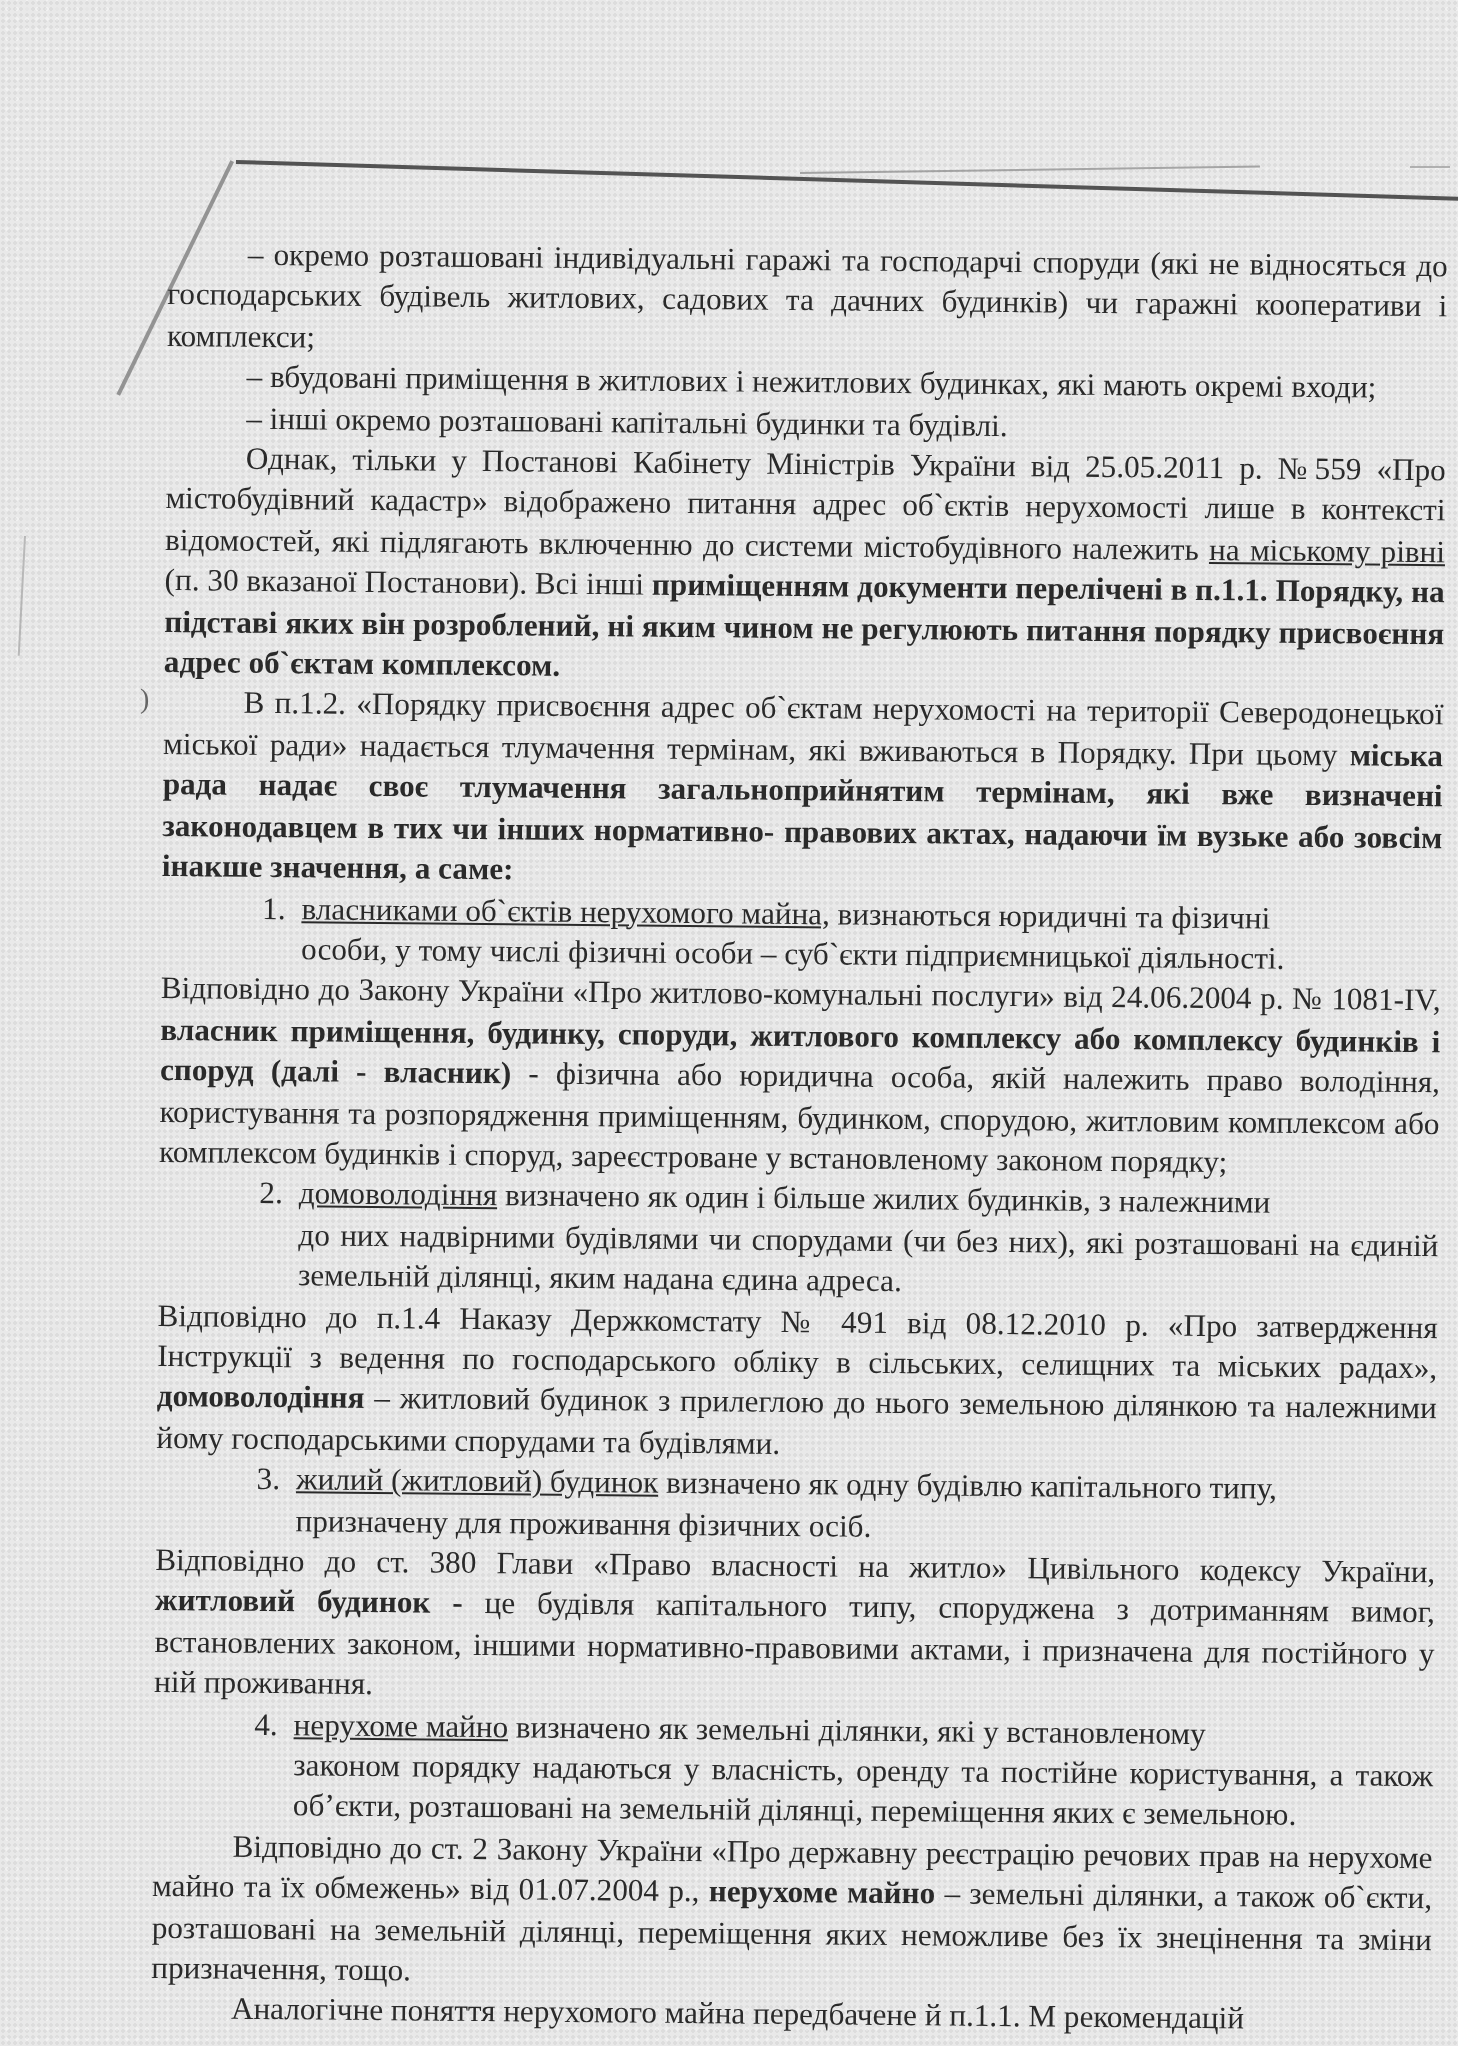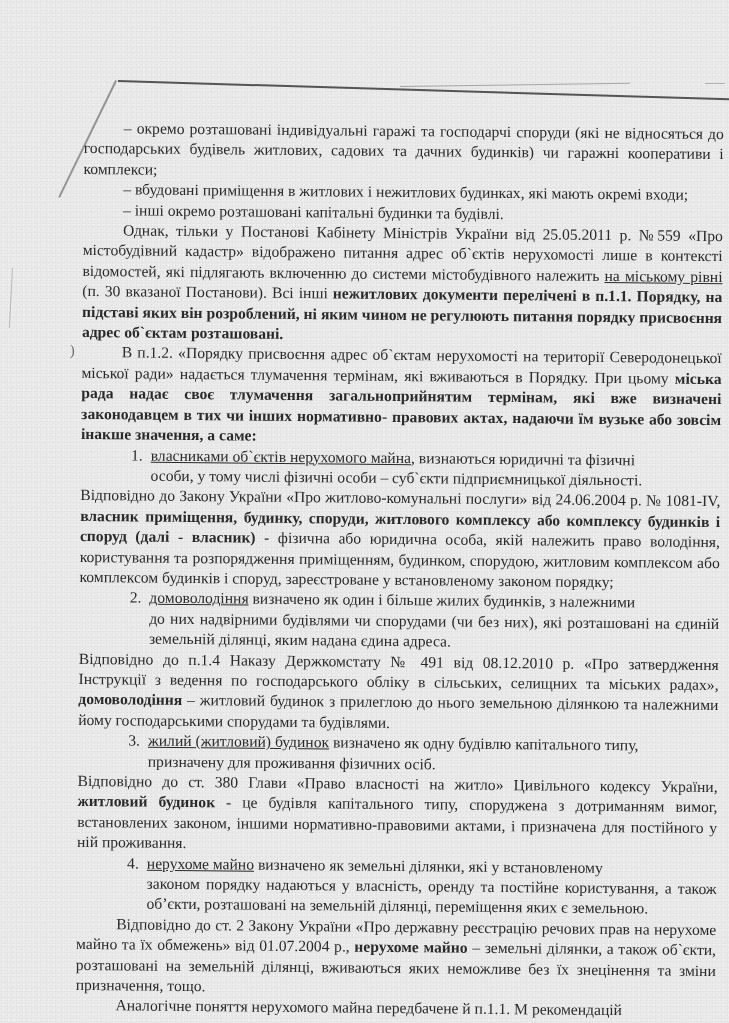--- a/index.html
+++ b/index.html
@@ -59,24 +59,24 @@
   </p>
   <p class="p ind">
     <span>– вбудовані приміщення в житлових і нежитлових будинках, які мають окремі</span>
     <span>входи;</span>
   </p>
   <p class="p ind"><span>– інші окремо розташовані капітальні будинки та будівлі.</span></p>
   <p class="p ind">
     <span>Однак, тільки у Постанові Кабінету Міністрів України від 25.05.2011 р. №559</span>
     <span>«Про містобудівний кадастр» відображено питання адрес об`єктів нерухомості</span>
     <span>лише в контексті відомостей, які підлягають включенню до системи містобудівного</span>
-    <span>належить </span><span class="u">на міському рівні</span><span> (п. 30 вказаної Постанови). Всі інші </span><span class="b">нежитлових</span>
+    <span>належить </span><span class="u">на міському рівні</span><span> (п. 30 вказаної Постанови). Всі інші </span><span class="b">приміщенням</span>
     <span class="b">документи перелічені в п.1.1.  Порядку, на підставі яких він розроблений, ні</span>
     <span class="b">яким чином не регулюють питання порядку присвоєння адрес об`єктам</span>
-    <span class="b">розташовані.</span>
+    <span class="b">комплексом.</span>
   </p>
   <p class="p ind">
     <span>В п.1.2. «Порядку присвоєння адрес об`єктам нерухомості на території</span>
     <span>Северодонецької міської ради» надається тлумачення термінам, які вживаються в</span>
     <span>Порядку. При цьому </span><span class="b">міська рада надає своє тлумачення загальноприйнятим</span>
     <span class="b">термінам, які вже визначені законодавцем в тих чи інших нормативно-</span>
     <span class="b">правових актах, надаючи їм вузьке або зовсім інакше значення, а саме:</span>
   </p>
 
   <div class="li">
@@ -125,20 +125,20 @@
     <span class="body"><span class="u">нерухоме майно</span><span> визначено як земельні ділянки, які у встановленому</span></span>
   </div>
   <p class="p cont">
     <span>законом порядку надаються у власність, оренду та постійне користування,</span>
     <span>а також об’єкти, розташовані на земельній ділянці, переміщення яких є</span>
     <span>земельною.</span>
   </p>
   <p class="p ind">
     <span>Відповідно до ст. 2 Закону України «Про державну реєстрацію речових прав на</span>
     <span>нерухоме майно та їх обмежень» від 01.07.2004 р., </span><span class="b">нерухоме майно</span><span> – земельні</span>
-    <span>ділянки, а також об`єкти, розташовані на земельній ділянці, вживаються яких</span>
+    <span>ділянки, а також об`єкти, розташовані на земельній ділянці, переміщення яких</span>
     <span>неможливе без їх знецінення та зміни призначення, тощо.</span>
   </p>
   <p class="p ind">
     <span>Аналогічне поняття нерухомого майна передбачене й п.1.1. М</span>
     <span>рекомендацій</span>
   </p>
 </div>
 
 </body></html>

